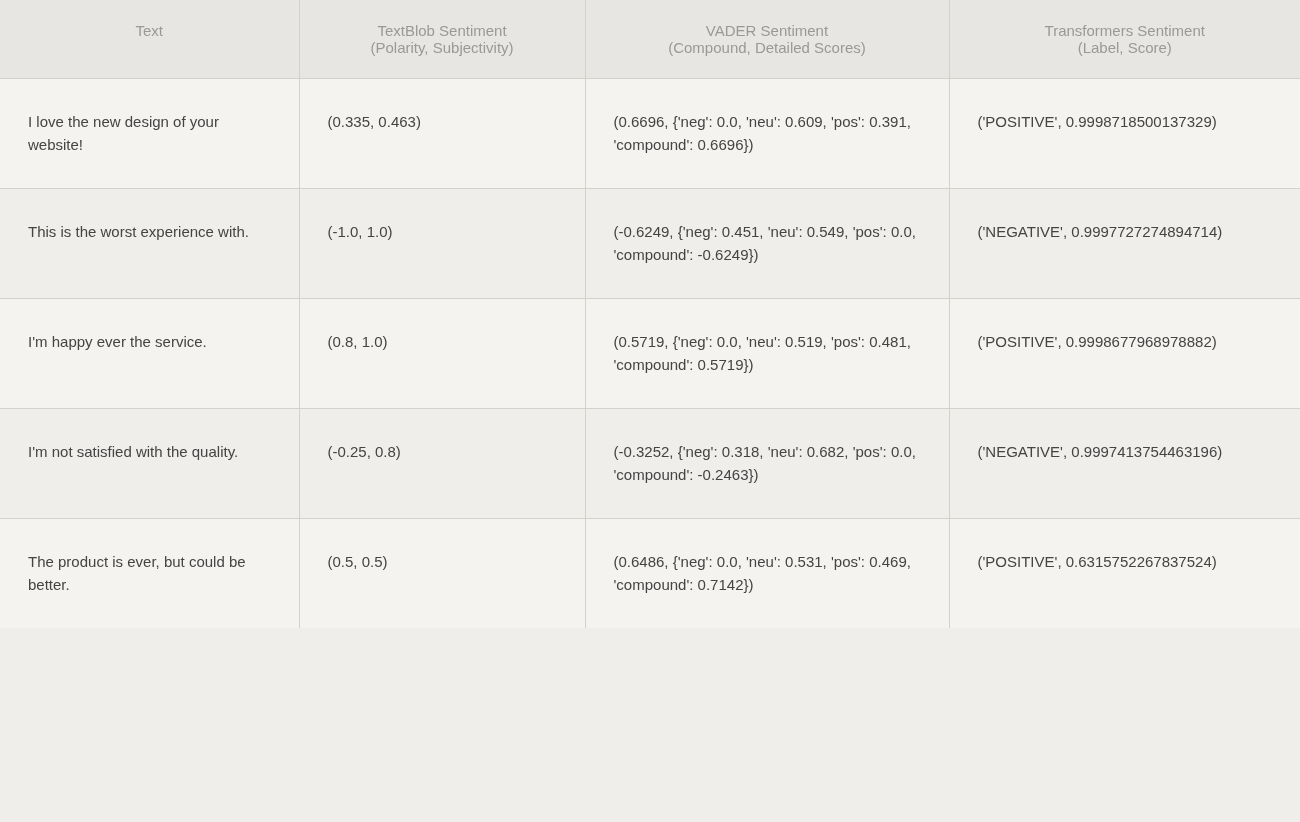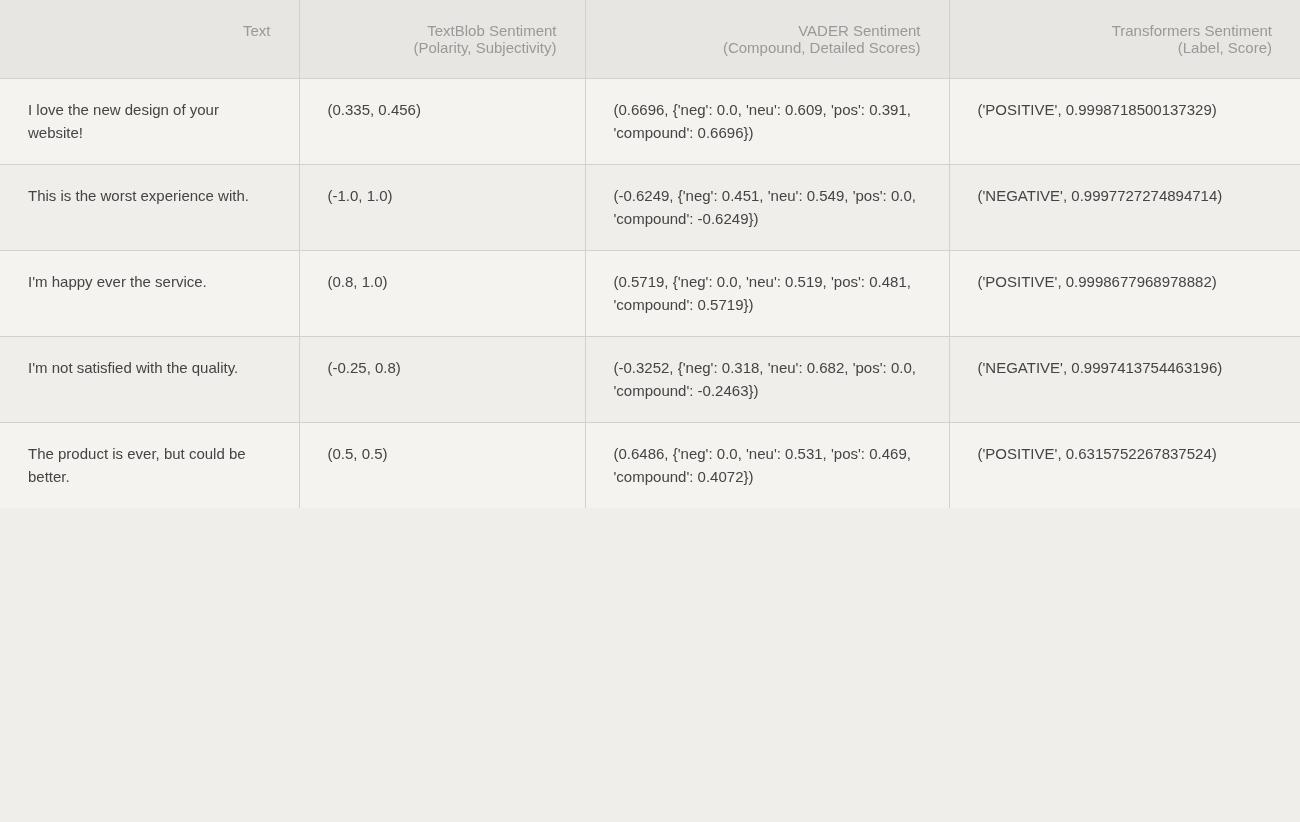--- a/index.html
+++ b/index.html
@@ -26,21 +26,21 @@
       border-collapse: collapse;
       table-layout: fixed;
     }
 
     thead tr {
       background-color: #e8e6e2;
     }
 
     th {
       padding: 22px 28px;
-      text-align: right;
+      text-align: center;
       font-weight: 400;
       color: #999;
       font-size: 15px;
       border-right: 1px solid #d4d1cc;
       vertical-align: top;
     }
 
     th:last-child {
       border-right: none;
       margin-left: 35px;
@@ -49,21 +49,21 @@
     tbody tr {
       background-color: #f5f3f0;
       border-top: 1px solid #d4d1cc;
     }
 
     tbody tr:nth-child(even) {
       background-color: #f0eeeb;
     }
 
     td {
-      padding: 20px 28px;
+      padding: 32px 28px;
       vertical-align: top;
       border-right: 1px solid #d4d1cc;
       color: #444;
       font-size: 15px;
       line-height: 1.5;
     }
 
     td:last-child {
       border-right: none;
       margin-left: 40px;
@@ -97,21 +97,21 @@
           VADER Sentiment<br>(Compound, Detailed Scores)
         </th>
         <th>
           Transformers Sentiment<br>(Label, Score)
         </th>
       </tr>
     </thead>
     <tbody id="table-body">
     <tr>
           <td>I love the new design of your website!</td>
-          <td>(0.335, 0.456)</td>
+          <td>(0.335, 0.463)</td>
           <td>(0.6696, {'neg': 0.0, 'neu': 0.609, 'pos': 0.391, 'compound': 0.6696})</td>
           <td>('POSITIVE', 0.9998718500137329)</td>
         </tr>
         <tr>
           <td>This is the worst experience with.</td>
           <td>(-1.0, 1.0)</td>
           <td>(-0.6249, {'neg': 0.451, 'neu': 0.549, 'pos': 0.0, 'compound': -0.6249})</td>
           <td>('NEGATIVE', 0.9997727274894714)</td>
         </tr>
         <tr>
@@ -122,18 +122,18 @@
         </tr>
         <tr>
           <td>I'm not satisfied with the quality.</td>
           <td>(-0.25, 0.8)</td>
           <td>(-0.3252, {'neg': 0.318, 'neu': 0.682, 'pos': 0.0, 'compound': -0.2463})</td>
           <td>('NEGATIVE', 0.9997413754463196)</td>
         </tr>
         <tr>
           <td>The product is ever, but could be better.</td>
           <td>(0.5, 0.5)</td>
-          <td>(0.6486, {'neg': 0.0, 'neu': 0.531, 'pos': 0.469, 'compound': 0.4072})</td>
+          <td>(0.6486, {'neg': 0.0, 'neu': 0.531, 'pos': 0.469, 'compound': 0.7142})</td>
           <td>('POSITIVE', 0.6315752267837524)</td>
         </tr>
       </tbody>
   </table>
 </div>
 
 </body></html>

